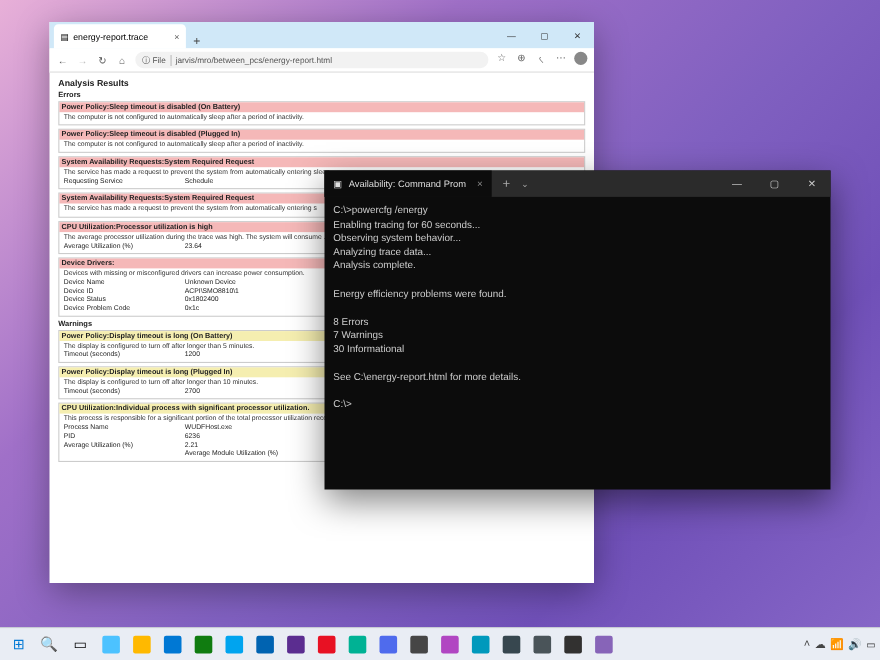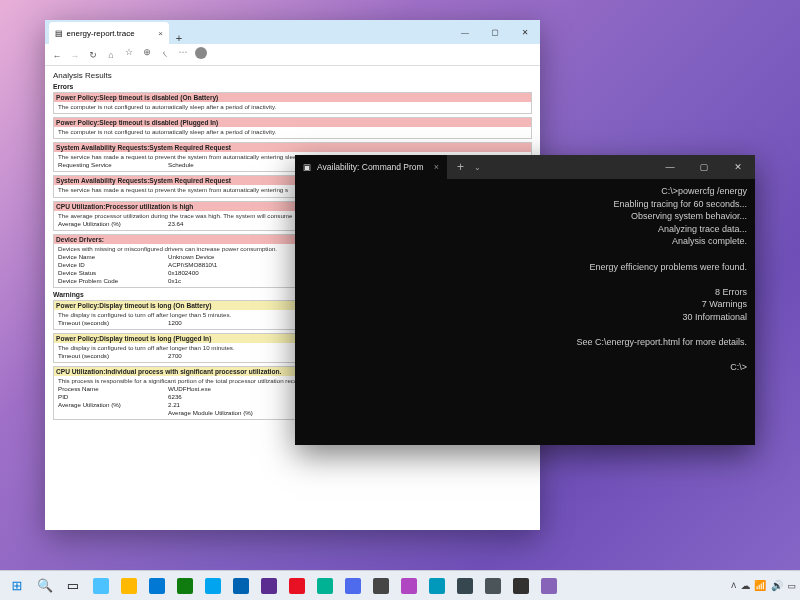--- a/index.html
+++ b/index.html
@@ -41,21 +41,21 @@
   .b-addr .ic { width: 12px; text-align:center; color:#555; font-size:9px; }
   .b-url {
     flex: 1; background: #f2f2f2; border-radius: 10px; height: 15px;
     display: flex; align-items: center; padding: 0 6px; font-size: 7.5px; color:#555; gap:4px;
   }
   .b-right { display:flex; gap:6px; }
   .b-right .ic { width:12px; color:#666; font-size:9px; }
   .avatar { width:12px; height:12px; border-radius:50%; background:#888; }
 
   .b-content { flex:1; overflow:hidden; padding: 5px 8px; font-size: 6.6px; color:#222; }
-  .b-content h3 { font-size: 8px; font-weight: normal; margin-bottom:3px; }
+  .b-content h3 { font-size: 8px; font-weight: bold; margin-bottom:3px; }
   .sect-label { font-weight: bold; font-size: 6.8px; margin: 2px 0; }
   .card {
     border: 1px solid #ccc; margin-bottom: 3px; padding: 2px 4px 3px 4px;
   }
   .card.err .hd { background: #f5b8b8; }
   .card.warn .hd { background: #f5eeb0; }
   .card .hd { font-weight: bold; padding: 1px 2px; margin: -2px -4px 1px -4px; font-size:6.6px; }
   .card .desc { font-size: 6.2px; color:#333; }
   .kv { display:flex; font-size:6.2px; margin-top:1px; }
   .kv .k { width: 110px; }
@@ -73,21 +73,21 @@
   }
   .t-tab {
     height: 24px; background: #0c0c0c; padding: 0 8px; display:flex; align-items:center;
     gap:6px; font-size: 8.5px; color:#ddd; font-family:"Segoe UI",sans-serif;
   }
   .t-tab .tx { margin-left:4px; color:#888; font-size:9px; }
   .t-title .plus { padding:0 10px; color:#aaa; font-size:12px; }
   .t-title .down { color:#aaa; font-size:8px; }
   .t-winctrl { margin-left:auto; display:flex; }
   .t-winctrl span { width:34px; height:24px; display:flex; align-items:center; justify-content:center; color:#ccc; font-size:9px; }
-  .t-body { flex:1; padding: 6px 8px; line-height: 1.4; white-space: pre; overflow:hidden; color:#ccc;text-align:right; }
+  .t-body { flex:1; padding: 6px 8px; line-height: 1.4; white-space: pre; overflow:hidden; color:#ccc; }
 
   
   .taskbar {
     position:absolute; left:0; right:0; bottom:0; height:30px;
     background:#e9edf4; display:flex; align-items:center; padding:0 4px; gap:2px;
     border-top:1px solid #c8ccd4;
   }
   .tb-ic {
     width:26px; height:26px; display:flex; align-items:center; justify-content:center;
     font-size:13px;
@@ -122,20 +122,25 @@
       <span>—</span>
       <span>▢</span>
       <span>✕</span>
     </div>
   </div>
   <div class="b-addr">
     <span class="ic">←</span>
     <span class="ic" style="opacity:.4">→</span>
     <span class="ic">↻</span>
     <span class="ic">⌂</span>
+    <div class="b-url">
+      <span>ⓘ File</span>
+      <span style="border-left:1px solid #bbb;height:10px"></span>
+      <span>jarvis/mro/between_pcs/energy-report.html</span>
+    </div>
     <div class="b-right">
       <span class="ic">☆</span>
       <span class="ic">⊕</span>
       <span class="ic">৻</span>
       <span class="ic">⋯</span>
       <div class="avatar"></div>
     </div>
   </div>
 
   <div class="b-content">

